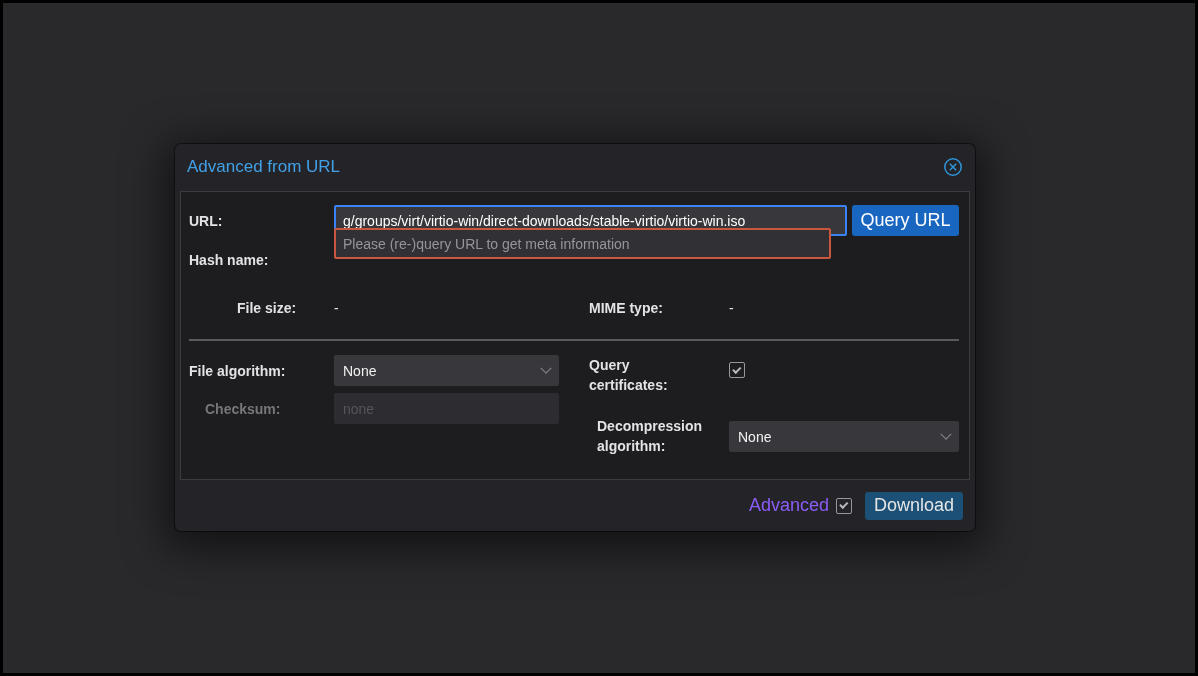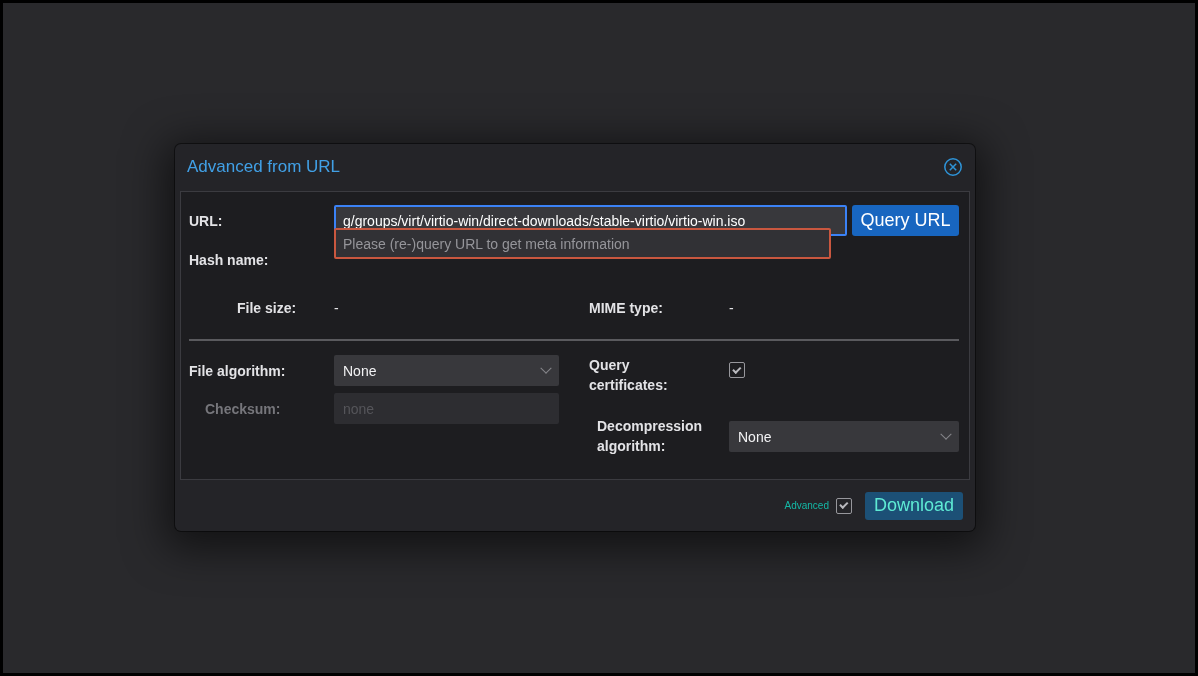--- a/index.html
+++ b/index.html
@@ -130,32 +130,32 @@
     border: none; border-radius: 3px;
     font-family: Liberation Sans, sans-serif;
     font-size: 18px;
     cursor: pointer;
   }
   .btn-primary {
     position: absolute;
     background: #1866c0; color: #ffffff;
   }
   .btn-muted {
-    background: #1c5076; color: #5eead4;
+    background: #1c5076; color: #e5e5e5;
   }
 
   
   .toolbar {
     position: absolute;
     left: 0; right: 0; bottom: 0; height: 51px;
     display: flex; align-items: center; justify-content: flex-end;
     padding-right: 12px;
   }
   .toolbar-label {
-    color: #14b8a6; font-size: 10px;
+    color: #8b5cf6; font-size: 18px;
     margin-right: 7px;
   }
   .toolbar .checkbox { position: static; margin-right: 13px; }
   .toolbar .btn-muted { width: 98px; height: 28px; }
 </style>
 </head>
 <body>
 
 <div class="dialog">
 

